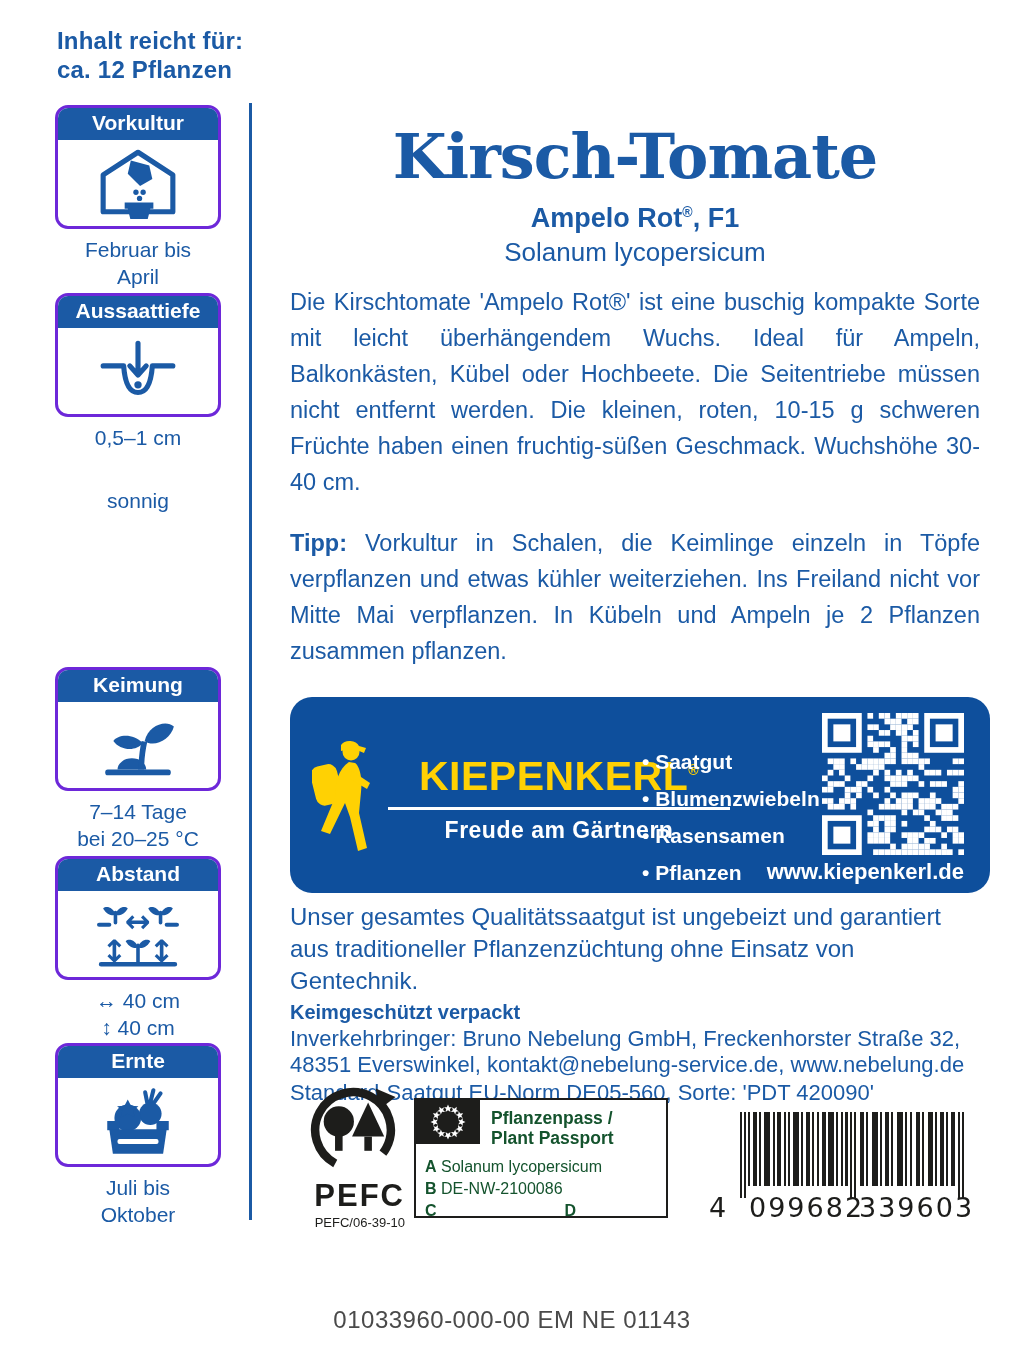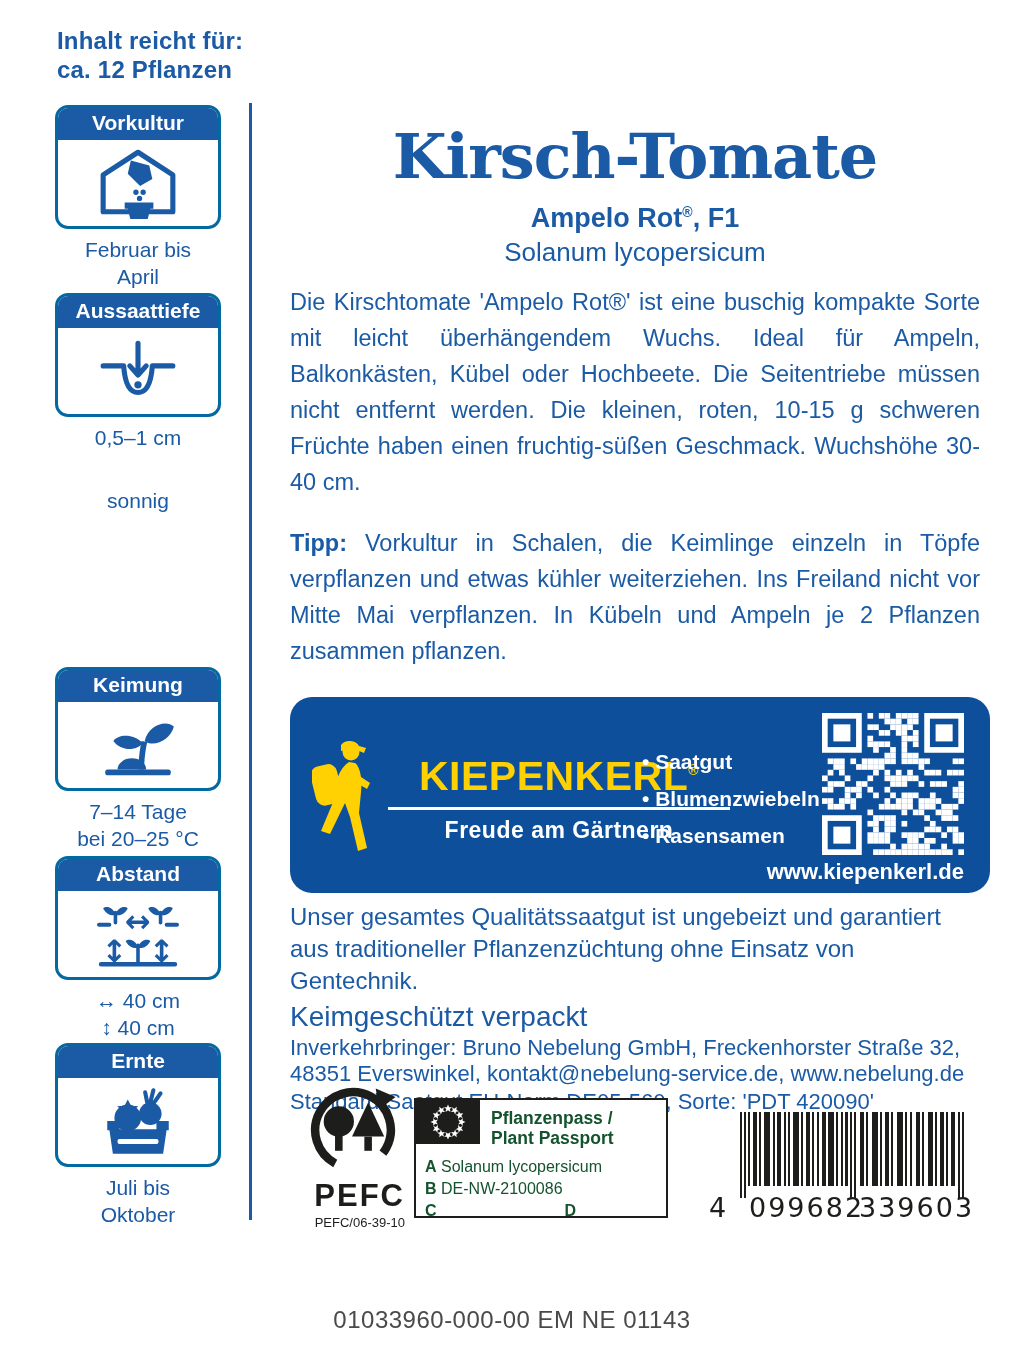--- a/index.html
+++ b/index.html
@@ -3,21 +3,21 @@
 <meta charset="utf-8">
 <style>
   html,body{margin:0;padding:0;background:#e8e8e8;}
   #page{position:relative;width:1024px;height:1371px;background:#ffffff;overflow:hidden;
         font-family:"Liberation Sans","DejaVu Sans",sans-serif;color:#1b5aa5;}
   
   #content-note{position:absolute;left:57px;top:26px;font-size:24px;font-weight:bold;
     line-height:1.22;white-space:pre-line;letter-spacing:.2px;}
   
   .side-item{position:absolute;left:55px;width:166px;text-align:center;}
-  .ibox{border:3px solid #0369a1;border-radius:13px;overflow:hidden;background:#fff;}
+  .ibox{border:3px solid #6d28d9;border-radius:13px;overflow:hidden;background:#fff;}
   .ibox-head{background:#1b5aa5;color:#fff;font-weight:bold;font-size:21px;padding:3px 0 5px;}
   .ibox-icon{height:86px;display:flex;align-items:center;justify-content:center;}
   .ibox-cap{margin-top:7px;font-size:21px;font-weight:500;line-height:1.3;white-space:pre-line;}
   #divider{position:absolute;left:249px;top:103px;width:3px;height:1117px;background:#1b5aa5;}
   
   #main{position:absolute;left:290px;top:124px;width:690px;}
   #page-title{font-family:"DejaVu Serif","Liberation Serif",serif;font-weight:bold;
     font-size:62px;line-height:1.05;text-align:center;letter-spacing:-1px;margin:0;}
   #variety{margin-top:14px;text-align:center;font-size:27px;font-weight:bold;}
   #variety sup{font-size:14px;}
@@ -35,21 +35,21 @@
   #kk-rule{height:3px;background:#fff;margin:7px 2px 7px;}
   #kk-slogan{color:#fff;font-weight:bold;font-size:23px;letter-spacing:.5px;}
   #kk-products{position:absolute;left:352px;top:46px;color:#fff;font-weight:bold;
     font-size:21px;line-height:37px;list-style:none;margin:0;padding:0;}
   #kk-products li::before{content:"• ";}
   #qr-code{position:absolute;left:532px;top:16px;}
   #kk-site{position:absolute;right:26px;top:162px;color:#fff;font-weight:bold;font-size:22px;}
   
   #quality{position:absolute;left:290px;top:901px;width:692px;}
   #q-statement{font-size:24px;line-height:1.33;}
-  #q-packaging{font-size:28px;font-weight:normal;margin-top:4px;}
+  #q-packaging{font-size:20px;font-weight:bold;margin-top:4px;}
   #q-distributor,#q-standard{font-size:22px;line-height:1.18;margin-top:2px;}
   
   #pefc{position:absolute;left:293px;top:1086px;width:112px;text-align:right;color:#1d1d1b;}
   #pefc-label{font-size:31px;font-weight:bold;letter-spacing:2px;line-height:1;margin-top:2px;}
   #pefc-code{font-size:13px;margin-top:4px;}
   #passport{position:absolute;left:414px;top:1098px;width:250px;height:116px;
     border:2px solid #1d1d1b;background:#fff;color:#14532d;}
   #pp-head{display:flex;}
   #pp-flag{flex:0 0 auto;}
   #pp-title{font-weight:bold;font-size:17.5px;line-height:1.12;padding:9px 0 0 11px;}
@@ -208,20 +208,21 @@
     </svg>
     <div id="kk-text">
       <div id="kk-logo"><span>KIEPENKERL</span><sup>®</sup></div>
       <div id="kk-rule"></div>
       <div id="kk-slogan">Freude am Gärtnern</div>
     </div>
     <ul id="kk-products">
       <li>Saatgut</li>
       <li>Blumenzwiebeln</li>
       <li>Rasensamen</li>
+      <li>Pflanzen</li>
     </ul>
     <svg id="qr-code" width="142" height="142" viewBox="0 0 150 150">
         <g fill="#ffffff">
           <rect x="48" y="0" width="6" height="6"></rect>
           <rect x="60" y="0" width="6" height="6"></rect>
           <rect x="66" y="0" width="6" height="6"></rect>
           <rect x="78" y="0" width="6" height="6"></rect>
           <rect x="84" y="0" width="6" height="6"></rect>
           <rect x="90" y="0" width="6" height="6"></rect>
           <rect x="96" y="0" width="6" height="6"></rect>

